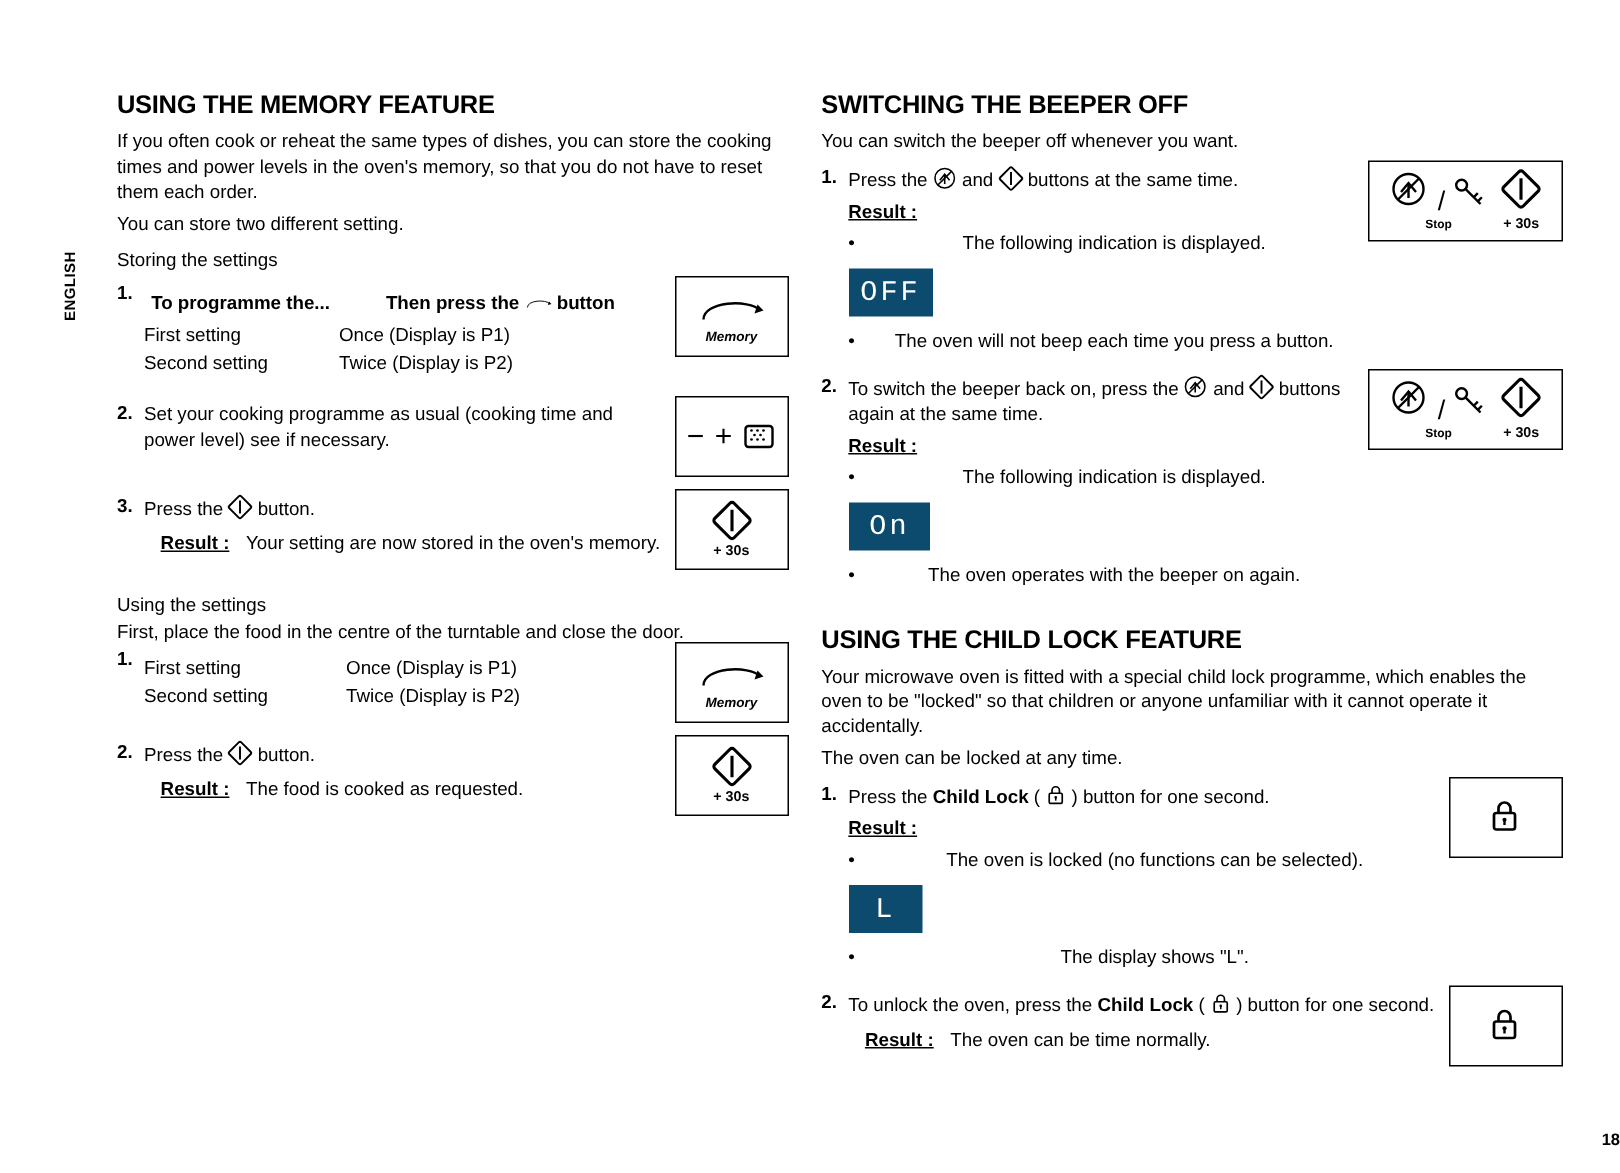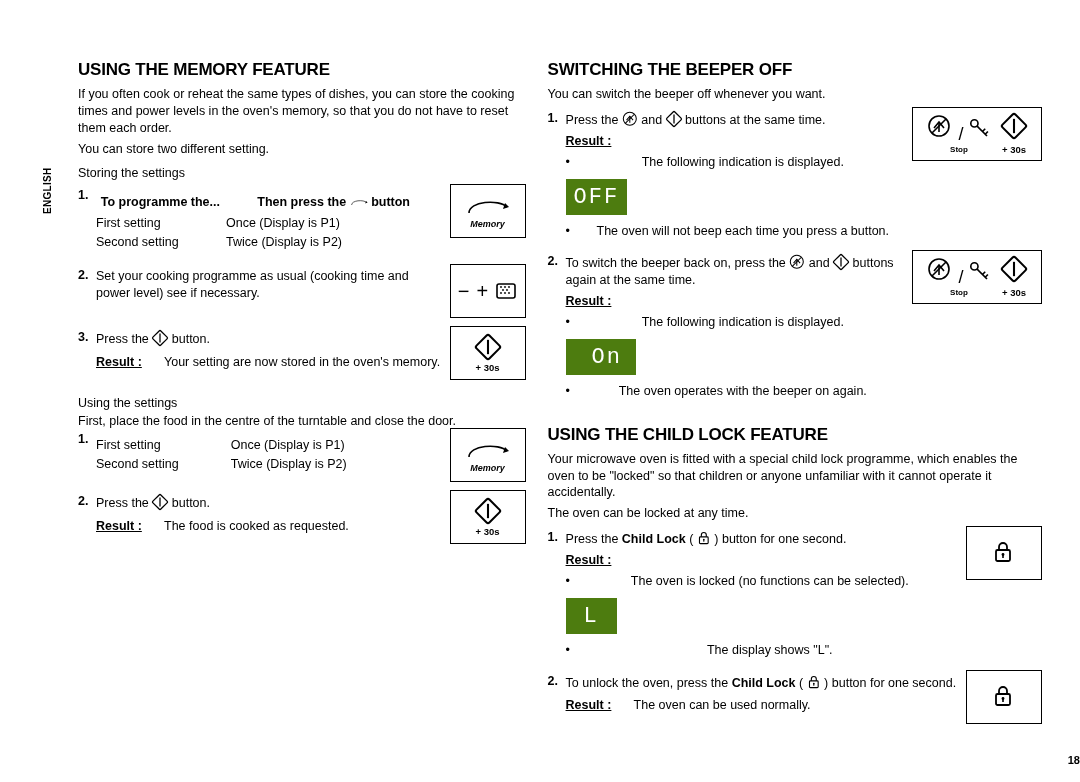--- a/index.html
+++ b/index.html
@@ -43,35 +43,35 @@
     margin-bottom: 8px;
   }
   .btn-label { font-size:9px; font-style:italic; margin-top:2px;}
   .btn-sub { font-size:9.5px; margin-top:2px; font-weight:bold;}
 
   ol.steps { list-style:none; padding-left:0; }
   ol.steps > li { display:flex; font-size:12.5px; margin:4px 0 6px 0; }
   ol.steps > li > .num { font-weight:bold; width:18px; flex:none; }
   ol.steps > li > .body { flex:1; line-height:1.35; }
   .steps .body b { font-weight:bold; }
-  .result-lbl { font-weight:bold; text-decoration: underline; }
+  .result-lbl { font-weight:bold; text-decoration: underline; text-align: center; }
 
   table.mini { font-size:12.5px; border-collapse:collapse; width:100%; max-width:320px; margin:4px 0 6px 18px;}
   table.mini th { text-align:right; font-weight:bold; padding:2px 6px 4px 0; vertical-align:top;}
   table.mini td { padding:1px 6px 1px 0; }
 
   .inline-icon { display:inline-block; vertical-align:-3px; }
   .bullets { list-style:none; padding-left:0; margin:4px 0;text-align:center; }
   .bullets li { position:relative; padding-left:14px; font-size:12.5px; line-height:1.4; margin:3px 0;}
   .bullets li::before { content:"•"; position:absolute; left:0; top:0; }
 
   .display-chip {
-    display:inline-block; background:#4d7c0f; color:#fff;
+    display:inline-block; background:#0c4a6e; color:#fff;
     font-family: "DS-Digital","Courier New", monospace;
-    padding:4px 8px 2px; font-size:22px; letter-spacing:2px;
+    padding:4px 8px 2px; font-size:19px; letter-spacing:2px;
     margin:4px 0;
   }
 
   .page-num { position:absolute; bottom:16px; left:0; right:0; text-align:right; font-size:11px; font-weight:bold;}
 
   
   svg { overflow:visible; }
   .icon-diamond { width:16px; height:16px; }
   .icon-memory { width:46px; height:24px; }
   .fine { font-size:12.5px; }
@@ -334,21 +334,21 @@
             <div class="body">
               <span>To switch the beeper back on, press the </span><svg class="inline-icon" width="16" height="16">
                     <use href="#i-stop" transform="scale(0.65)"></use>
                   </svg><span> and </span><svg class="inline-icon icon-diamond" width="16" height="16">
                     <use href="#i-diamond" transform="scale(0.8)"></use>
                   </svg><span> buttons again at the same time.</span>
               <div style="margin-top:4px"><span class="result-lbl">Result :</span></div>
               <ul class="bullets">
                     <li>The following indication is displayed.</li>
                   </ul>
-              <span class="display-chip" style="padding-left:26px;padding-right:14px">On</span>
+              <span class="display-chip" style="padding-left:14px;padding-right:14px">On</span>
               <ul class="bullets">
                     <li>The oven operates with the beeper on again.</li>
                   </ul>
             </div>
           </li>
             </ol>
         </div>
         <div class="button-box" style="width:130px">
           <div class="two-btn">
             <div style="text-align:center">
@@ -407,21 +407,21 @@
         <div class="left-block">
           <ol class="steps">
               <li>
                 <span class="num">2.</span>
             <div class="body">
               <span>To unlock the oven, press the </span><b>Child Lock</b><span> ( </span><svg class="inline-icon" width="14" height="16">
                     <use href="#i-lock" transform="scale(0.62)"></use>
                   </svg><span> ) button for one second.</span>
               <div style="margin-top:6px;display:flex;">
                 <span class="result-lbl" style="width:68px;flex:none">Result :</span>
-                <span>The oven can be used normally.</span>
+                <span>The oven can be time normally.</span>
               </div>
             </div>
           </li>
             </ol>
         </div>
         <div class="button-box">
           <svg width="24" height="28">
               <use href="#i-lock"></use>
             </svg>
         </div>

